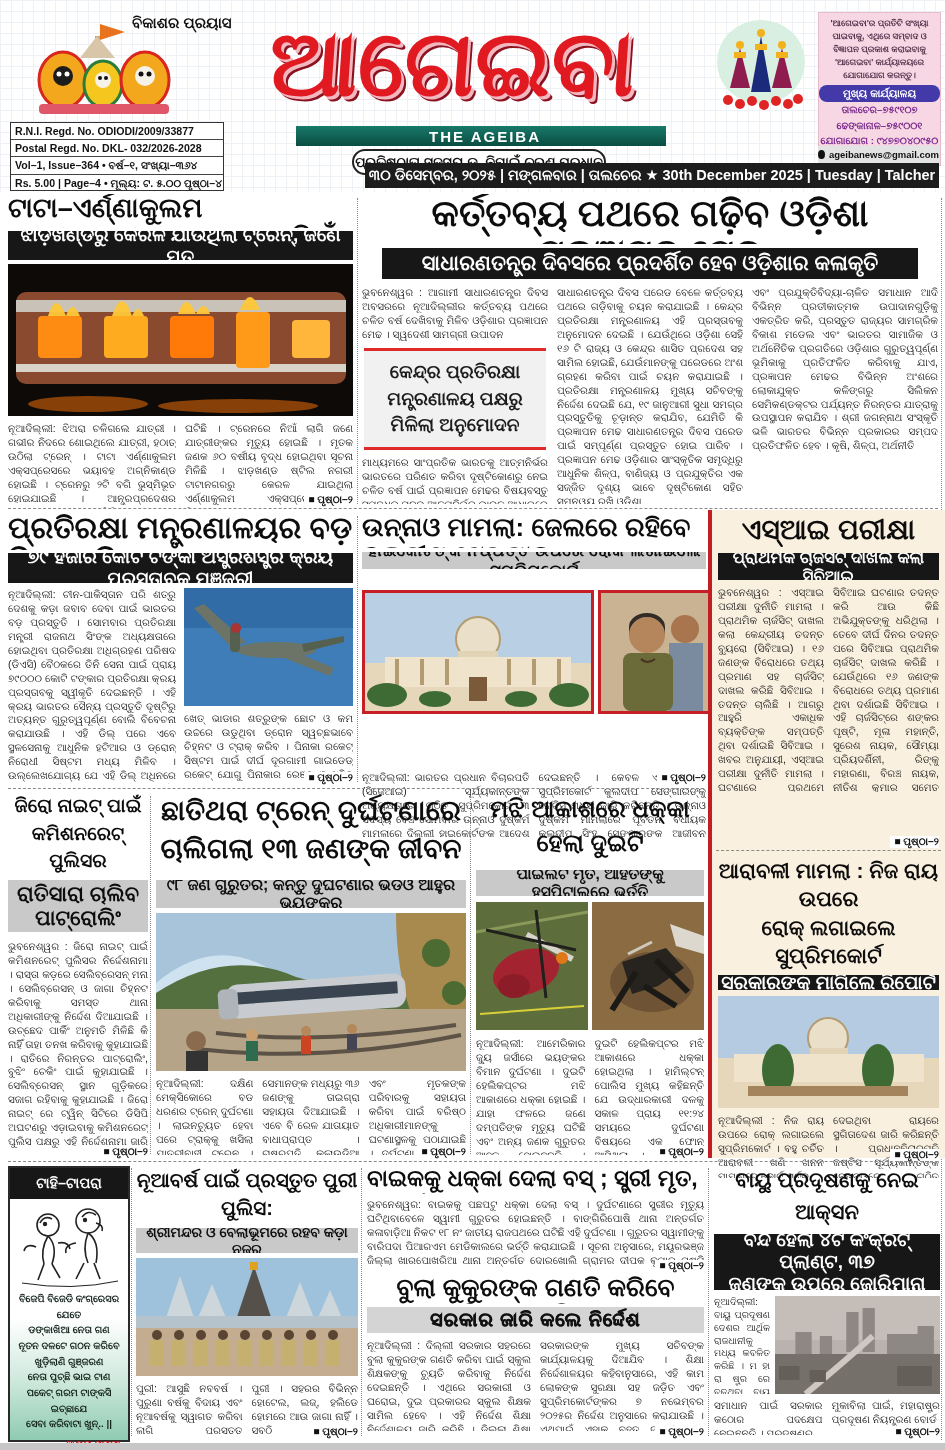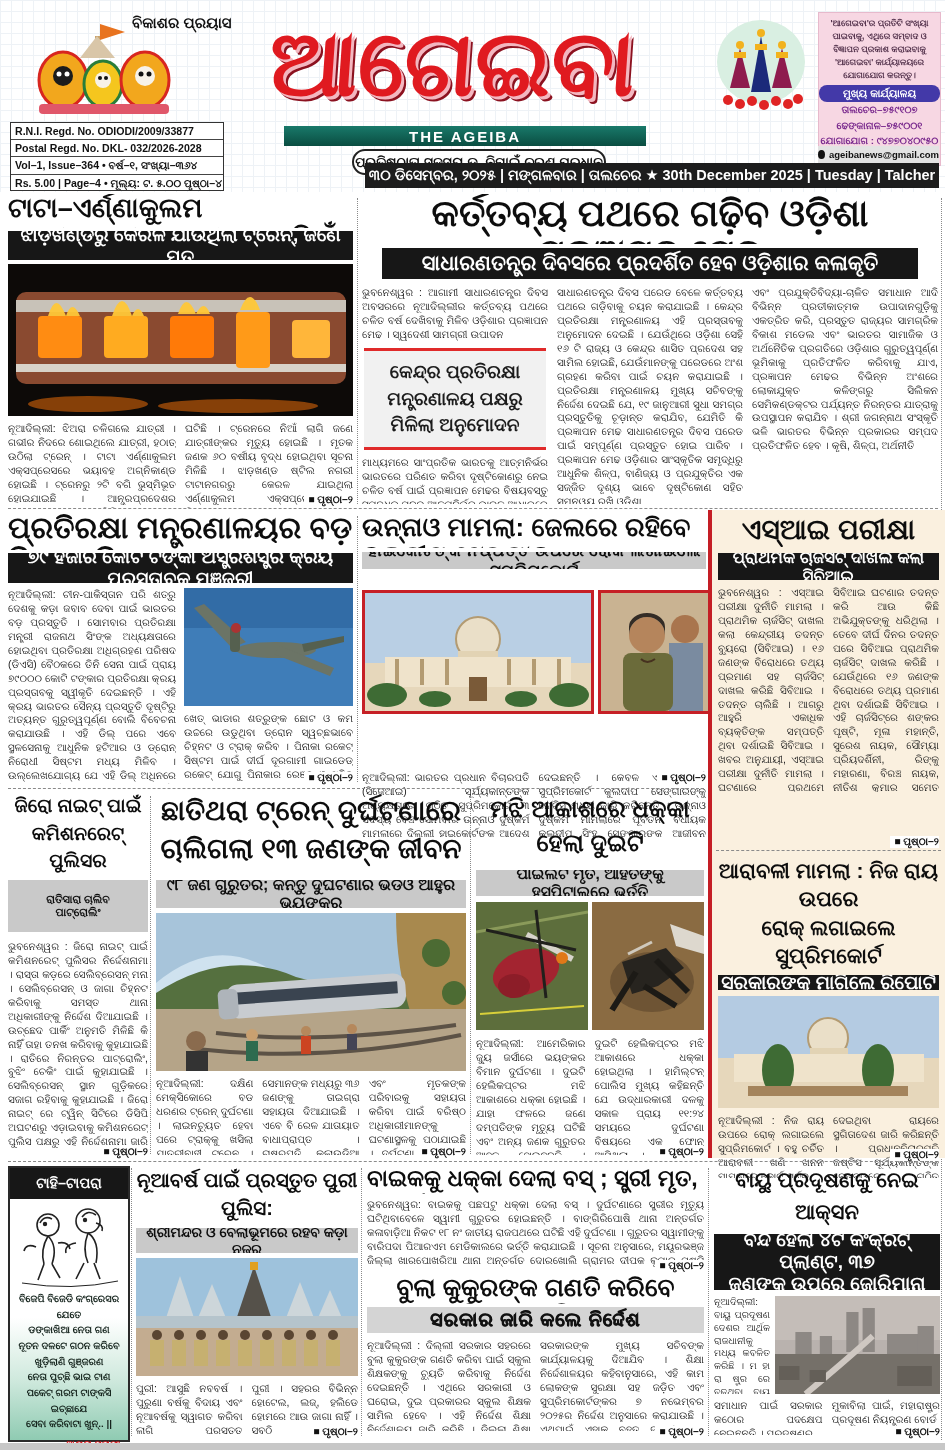--- a/index.html
+++ b/index.html
@@ -72,21 +72,21 @@
           <circle cx="42" cy="56" r="2.5" fill="#fff"></circle>
         <circle cx="75" cy="60" r="2" fill="#111"></circle>
           <circle cx="81" cy="60" r="2" fill="#111"></circle>
         <circle cx="116" cy="56" r="2.5" fill="#111"></circle>
           <circle cx="124" cy="56" r="2.5" fill="#111"></circle>
         <rect x="14" y="86" width="130" height="10" rx="4" fill="#e0576a"></rect>
       </svg>
     </div>
     <div class="abs tagline" style="left:132px;top:14px;width:140px;">ବିକାଶର ପ୍ରୟାସ</div>
     <div class="abs mast-title" style="left:268px;top:22px;width:450px;height:118px;">ଆଗେଇବା</div>
-    <div class="abs teal-bar" style="left:284px;top:126px;width:362px;height:20px;">THE AGEIBA</div>
+    <div class="abs teal-bar" style="left:296px;top:126px;width:362px;height:20px;padding-left:8px;">THE AGEIBA</div>
     <div class="abs founder" style="left:352px;top:149px;width:250px;height:22px;">ପ୍ରତିଷ୍ଠାତା ସଦସ୍ୟ ଡ. ନିମାଇଁ ଚରଣ ପ୍ରଧାନ</div>
 
     <div class="abs" style="left:714px;top:18px;width:94px;height:100px;">
       <svg viewBox="0 0 94 100">
         <ellipse cx="47" cy="44" rx="44" ry="42" fill="#d9efe2"></ellipse>
         <polygon points="16,70 26,30 36,70" fill="#8e1c4e"></polygon>
         <polygon points="37,74 47,18 57,74" fill="#1b2a7a"></polygon>
         <polygon points="58,70 68,30 78,70" fill="#8e1c4e"></polygon>
         <rect x="20" y="34" width="12" height="6" fill="#f2b21d"></rect>
           <rect x="41" y="26" width="12" height="6" fill="#f2b21d"></rect>
@@ -289,21 +289,21 @@
       </div>
       <span class="cont abs" style="right:6px;bottom:2px;">■ ପୃଷ୍ଠା–୨</span>
     </section>
   </div>
 
   <div class="abs hdash" style="left:8px;top:788px;width:696px;"></div>
   <div class="abs vdot" style="left:357px;top:516px;height:266px;"></div>
 
   <section class="abs" style="left:8px;top:792px;width:140px;height:366px;">
     <div class="hl center" style="font-size:19px;height:84px;line-height:1.45;">ଜିରୋ ନାଇଟ୍ ପାଇଁ କମିଶନରେଟ୍ ପୁଲିସର ନିର୍ଦ୍ଦେଶନାମା</div>
-    <div class="graybar" style="height:52px;font-size:11px;flex-direction:column;margin-top:4px;font-family:Liberation Serif, serif;">
+    <div class="graybar" style="height:52px;font-size:21px;flex-direction:column;margin-top:4px;">
       <div>ରାତିସାରା ଚାଲିବ</div>
       <div>ପାଟ୍ରୋଲିଂ</div>
     </div>
     <div class="body" style="height:210px;margin-top:8px;">ଭୁବନେଶ୍ୱର : ଜିରୋ ନାଇଟ୍ ପାଇଁ କମିଶନରେଟ୍ ପୁଲିସର ନିର୍ଦ୍ଦେଶନାମା । ରାସ୍ତା କଡ଼ରେ ସେଲିବ୍ରେସନ୍ ମନା । ସେଲିବ୍ରେସନ୍ ଓ ଜାଗା ଚିହ୍ନଟ କରିବାକୁ ସମସ୍ତ ଥାନା ଅଧିକାରୀଙ୍କୁ ନିର୍ଦ୍ଦେଶ ଦିଆଯାଇଛି । ଉଚ୍ଛେଦ ପାର୍କିଂ ଅନୁମତି ମିଳିଛି କି ନାହିଁ ତାହା ତନଖ କରିବାକୁ କୁହାଯାଇଛି । ରାତିରେ ନିରନ୍ତର ପାଟ୍ରୋଲିଂ, ବୁଝିଂ ଚେକିଂ ପାଇଁ କୁହାଯାଇଛି । ସେଲିବ୍ରେସନ୍ ସ୍ଥାନ ଗୁଡ଼ିକରେ ସଜାଗ ରହିବାକୁ କୁହାଯାଇଛି । ଜିରୋ ନାଇଟ୍ ରେ ଟ୍ୱିନ୍ ସିଟିରେ ଡିସିପି ଅଘଟଣରୁ ଏଡ଼ାଇବାକୁ କମିଶନରେଟ୍ ପୁଲିସ ପକ୍ଷରୁ ଏହି ନିର୍ଦ୍ଦେଶନାମା ଜାରି ହୋଇଛି । ଯେପଟେ ସେଲିବ୍ରେସନ୍ ପାଇଁ ସହରରେ ମୋଟ ୨୮ଟି ଉଚ୍ଚ ପାଇଁ</div>
     <span class="cont abs" style="right:0;bottom:0;">■ ପୃଷ୍ଠା–୨</span>
   </section>
   <div class="abs vdot" style="left:150px;top:796px;height:358px;"></div>
 
   <section class="abs" style="left:156px;top:792px;width:310px;height:366px;">
     <div class="hl center" style="font-size:28px;line-height:1.35;height:82px;">

